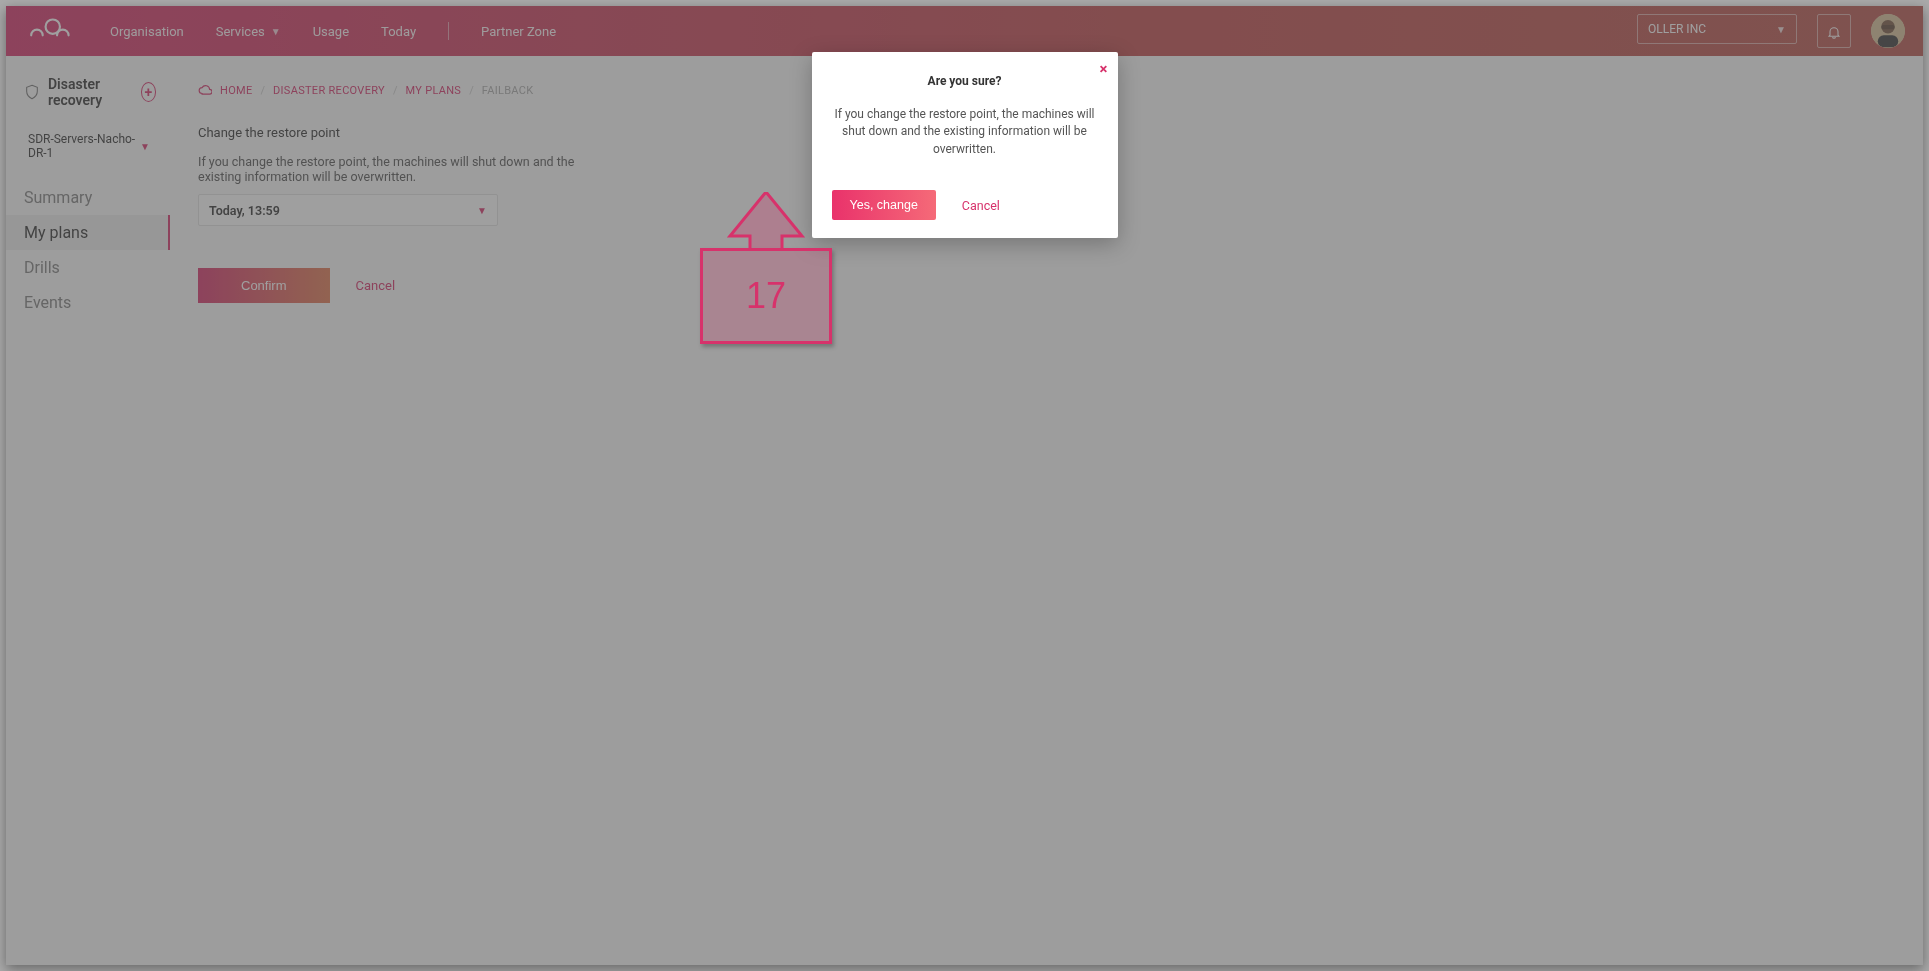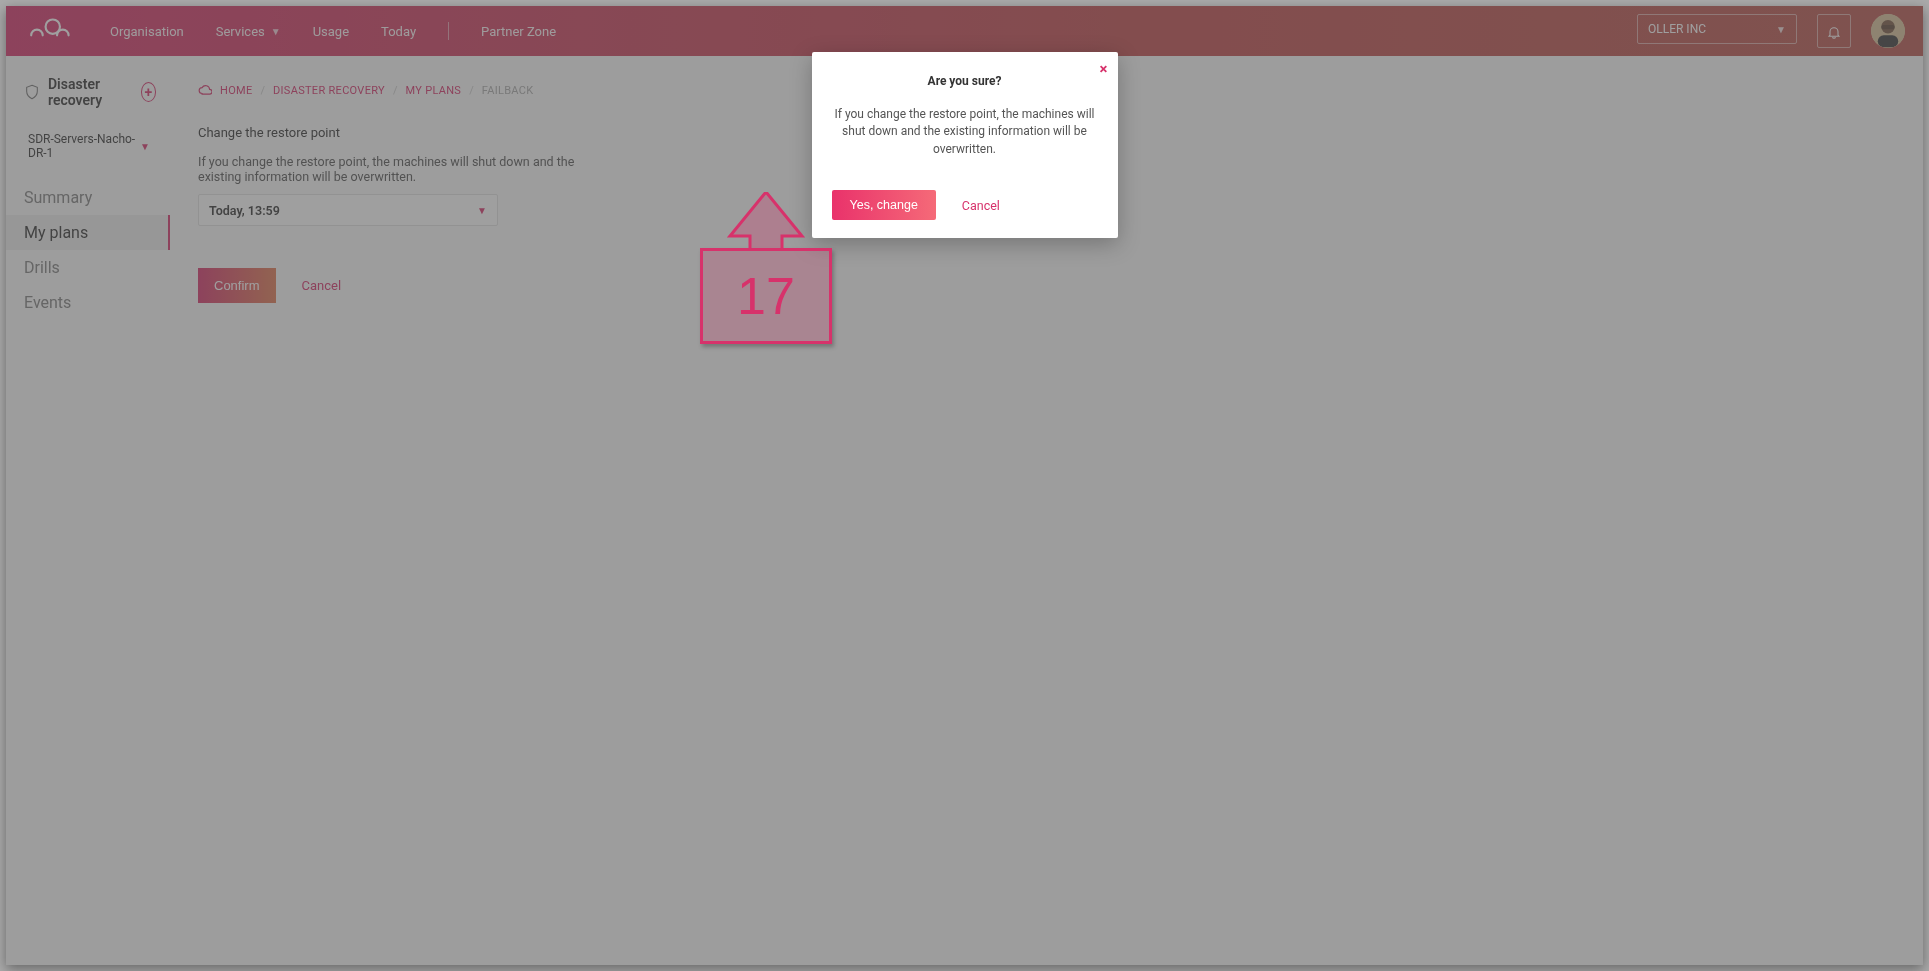--- a/index.html
+++ b/index.html
@@ -77,21 +77,21 @@
   .helper { margin-top:14px; font-size:12.5px; color:#555; max-width:400px;}
   .label2 { margin-top:22px; font-size:12.5px; color:#555;}
   .dropdown {
     margin-top:10px; width:300px; height:32px;
     display:flex; align-items:center; justify-content:space-between;
     padding:0 10px; background:#fff;border:1px solid #e2e2e2;border-radius:2px;
     font-size:12.5px; color:#333; font-weight:600; cursor:pointer;
   }
   .actions { margin-top:42px; display:flex; gap:26px; align-items:center;}
   .btn-primary {
-    padding:10px 16px; background:linear-gradient(90deg,#d7326b,#e27a52);
+    padding:10px 43px; background:linear-gradient(90deg,#d7326b,#e27a52);
     color:#fff;border:none;font-size:13px;cursor:pointer;
   }
   .btn-link { font-size:13px;color:#d7326b;cursor:pointer;}
   
   .overlay {
     position:absolute; inset:0;
     background:rgba(80,80,80,.55);
     z-index:50;
   }
   .modal {
@@ -111,21 +111,21 @@
     color:#fff;border:none;padding:8px 18px;font-size:12.5px;cursor:pointer;border-radius:2px;
   }
   .modal-btn-link { font-size:12.5px; color:#d7326b; cursor:pointer;}
   
   .annotation {
     position:absolute; z-index:80; pointer-events:none;
   }
   .anno-box {
     width:132px;height:96px;border:3px solid #d7326b;background:rgba(215,50,107,.22);
     display:flex;align-items:center;justify-content:center;
-    color:#d7326b;font-size:52px;font-weight:400;margin:-2px auto 0;
+    color:#d7326b;font-size:36px;font-weight:400;margin:-2px auto 0;
     font-family: "Segoe UI", Arial, sans-serif;
     box-shadow: 2px 3px 4px rgba(0,0,0,.25);
   }
   .caret-down { font-size:10px; color:#d7326b; }
   .caret-down-white { font-size:10px; color:#fff; opacity:.8;}
 </style>
 </head>
 <body>
 
 <div class="app-frame">

